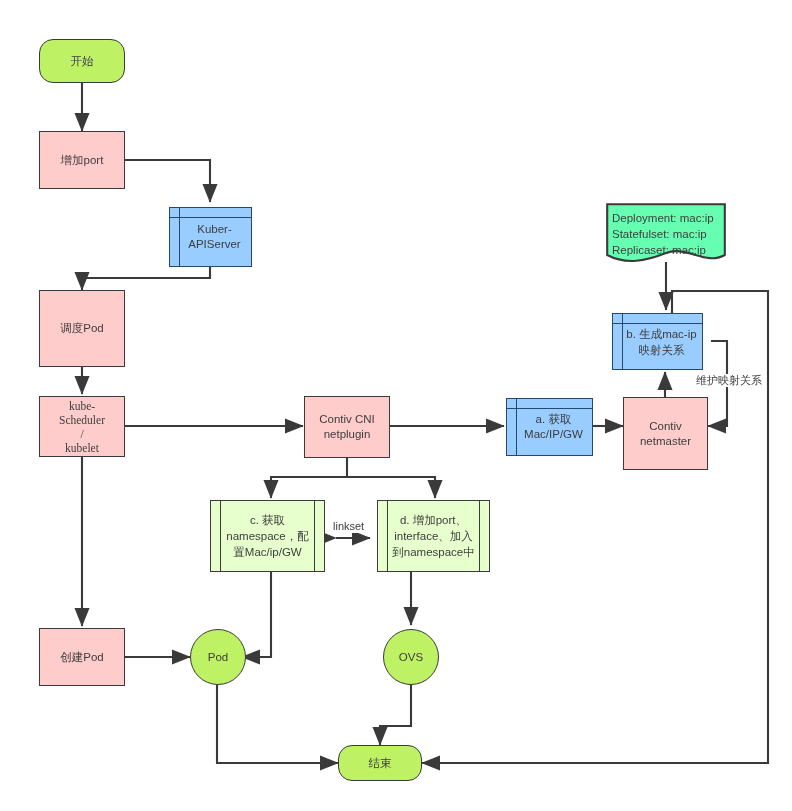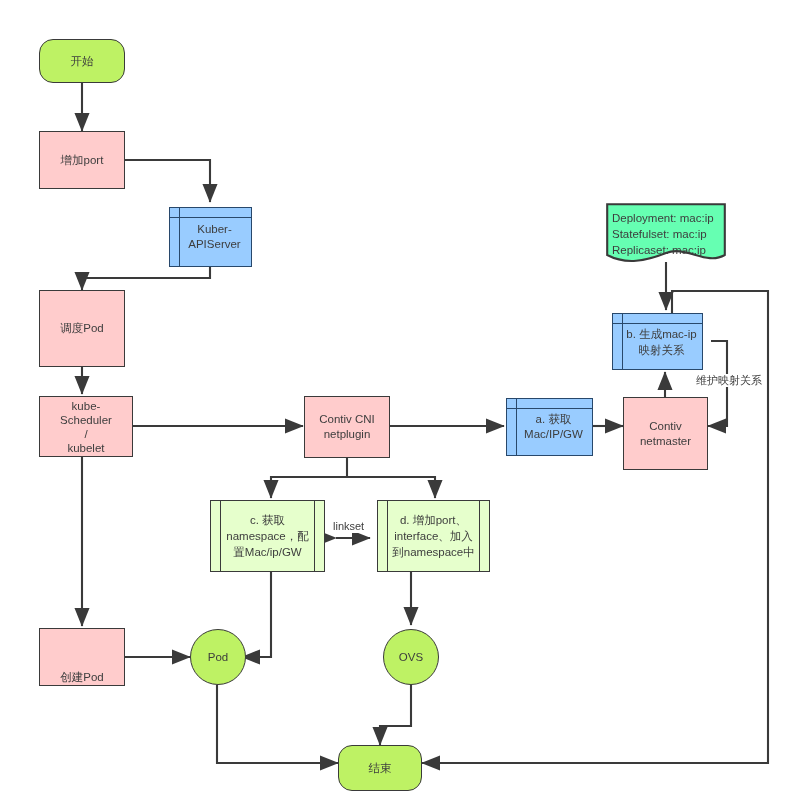--- a/index.html
+++ b/index.html
@@ -190,21 +190,21 @@
     <span class="band-top"></span>
     <span class="band-left"></span>
     <span class="lbl" style="white-space:pre-line; padding-left:10px;">Kuber-
 APIServer</span>
   </div>
 
   <div class="node n-proc" style="left:39px; top:290px; width:86px; height:77px;">
     <span class="lbl">调度Pod</span>
   </div>
 
-  <div class="node n-proc" style="left:39px; top:396px; width:94px; height:61px;">
+  <div class="node n-proc" style="left:39px; top:396px; width:86px; height:61px;font-family:Liberation Serif, serif;">
     <span class="lbl" style="white-space:pre-line; line-height:14px;">kube-
 Scheduler
 /
 kubelet</span>
   </div>
 
   <div class="node n-proc" style="left:304px; top:396px; width:86px; height:62px;">
     <span class="lbl" style="white-space:pre-line;">Contiv CNI
 netplugin</span>
   </div>
@@ -246,33 +246,33 @@
 
   <div class="node n-doc" style="left:606px; top:203px; width:120px; height:62px;">
     <svg width="120" height="62" viewBox="0 0 120 62">
       <path d="M1.2,1.2 L118.8,1.2 L118.8,52 C100,63 80,42 60,50 C40,58 20,62 1.2,52 Z" fill="#66ffb2" stroke="#3a3a3a" stroke-width="2.1" stroke-linejoin="miter"></path>
     </svg>
     <span class="doc-text">Deployment: mac:ip
 Statefulset: mac:ip
 Replicaset: mac:ip</span>
   </div>
 
-  <div class="node n-proc" style="left:39px; top:628px; width:86px; height:58px;align-items:flex-end;">
+  <div class="node n-proc" style="left:39px; top:628px; width:86px; height:58px;">
     <span class="lbl">创建Pod</span>
   </div>
 
   <div class="node n-circle" style="left:190px; top:629px; width:56px; height:56px;">
     <span class="lbl">Pod</span>
   </div>
 
   <div class="node n-circle" style="left:383px; top:629px; width:56px; height:56px;">
     <span class="lbl">OVS</span>
   </div>
 
-  <div class="node n-term" style="left:338px; top:745px; width:84px; height:46px;">
+  <div class="node n-term" style="left:338px; top:745px; width:84px; height:36px;">
     <span class="lbl">结束</span>
   </div>
 
   <div class="edge-label" style="left:331px; top:520px;">linkset</div>
 
   <div class="edge-label" style="left:694px; top:374px; border:none;">维护映射关系</div>
 
 </div>
 
 </body></html>

